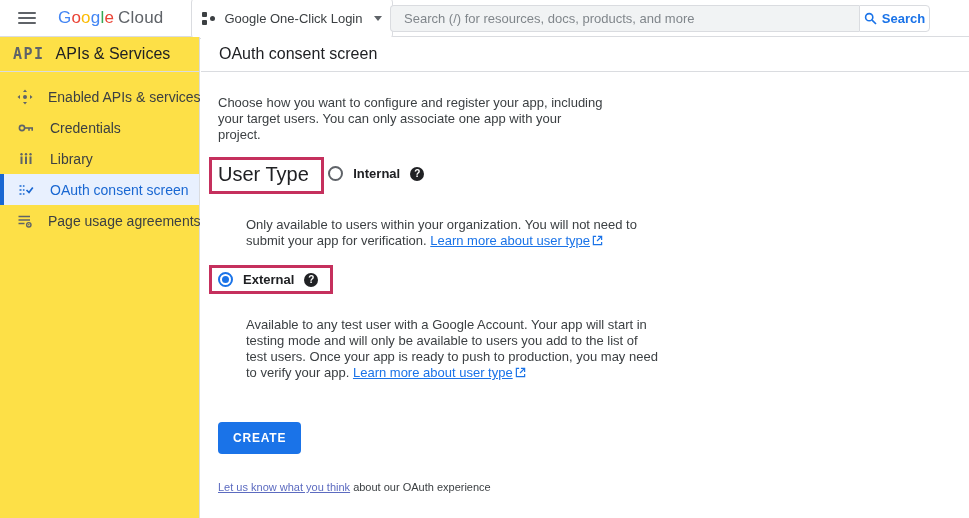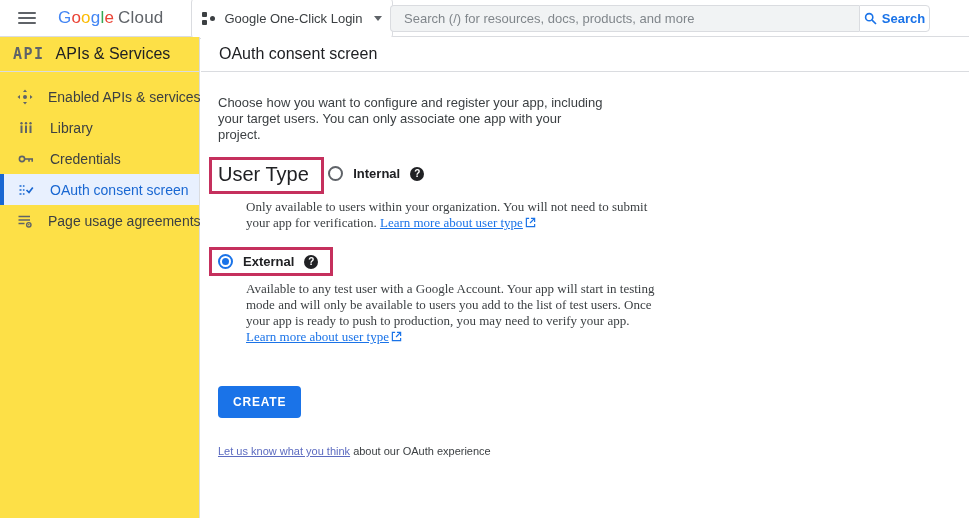--- a/index.html
+++ b/index.html
@@ -74,21 +74,21 @@
   .option-row { display:flex; align-items:center; gap:10px; }
   .radio { width:15px; height:15px; border:2px solid #5f6368; border-radius:50%;
     position:relative; flex:none; cursor:pointer; background:#fff; }
   .radio.checked { border-color:#1a73e8; }
   .radio.checked::after { content:''; position:absolute; left:2px; top:2px; right:2px; bottom:2px;
     background:#1a73e8; border-radius:50%; }
   .option-label { font-size:13px; font-weight:bold; color:#202124; cursor:pointer; }
   .help-icon { width:14px; height:14px; background:#202124; color:#fff; border-radius:50%;
     font-size:10px; font-weight:bold; display:flex; align-items:center; justify-content:center;
     cursor:pointer; flex:none; }
-  .option-desc { margin:5px 0 9px 28px; width:412px; font-size:13px; line-height:16px; color:#3c4043;font-family:Liberation Serif, serif; }
+  .option-desc { margin:23px 0 9px 28px; width:412px; font-size:13px; line-height:16px; color:#3c4043; }
   .link { color:#1a73e8; text-decoration:underline; cursor:pointer; }
   .ext-icon { display:inline-block; vertical-align:-1px; margin-left:2px; }
   .mt-int { margin-top:6px; }
 
   .create-btn { margin-top:31px; display:inline-block; background:#1a73e8; color:#fff;
     font-size:12px; font-weight:bold; letter-spacing:.8px; padding:9px 15px; border:none;
     border-radius:4px; cursor:pointer; font-family:"Liberation Sans", sans-serif; }
   .feedback { margin-top:27px; font-size:11px; color:#3c4043; }
   .feedback-link { color:#5c6bc0; text-decoration:underline; cursor:pointer; }
 </style>
@@ -139,43 +139,43 @@
           <path d="M0.5 8 L3 6 V10 Z" stroke="none"></path>
           <path d="M15.5 8 L13 10 V6 Z" stroke="none"></path>
         </svg>
       </span>
       <span class="mi-label">Enabled APIs &amp; services</span>
     </div>
 
     <div class="menu-item">
       <span class="mi-icon">
         <svg width="16" height="16" viewBox="0 0 16 16">
+          <circle cx="4" cy="8" r="2.6" fill="none" stroke-width="1.6"></circle>
+          <line x1="6.8" y1="8" x2="15" y2="8" stroke-width="1.6" fill="none"></line>
+          <line x1="11" y1="8" x2="11" y2="10.8" stroke-width="1.6" fill="none"></line>
+          <line x1="14.2" y1="8" x2="14.2" y2="10.8" stroke-width="1.6" fill="none"></line>
+        </svg>
+      </span>
+      <span class="mi-label">Credentials</span>
+    </div>
+
+    <div class="menu-item">
+      <span class="mi-icon">
+        <svg width="16" height="16" viewBox="0 0 16 16">
           <circle cx="3.5" cy="3.2" r="1.2" stroke="none"></circle>
             <circle cx="8" cy="3.2" r="1.2" stroke="none"></circle>
             <circle cx="12.5" cy="3.2" r="1.2" stroke="none"></circle>
           <rect x="2.5" y="5.5" width="2" height="7.5" stroke="none"></rect>
           <rect x="7" y="5.5" width="2" height="7.5" stroke="none"></rect>
           <rect x="11.5" y="5.5" width="2" height="7.5" stroke="none"></rect>
         </svg>
       </span>
       <span class="mi-label">Library</span>
     </div>
 
-    <div class="menu-item">
-      <span class="mi-icon">
-        <svg width="16" height="16" viewBox="0 0 16 16">
-          <circle cx="4" cy="8" r="2.6" fill="none" stroke-width="1.6"></circle>
-          <line x1="6.8" y1="8" x2="15" y2="8" stroke-width="1.6" fill="none"></line>
-          <line x1="11" y1="8" x2="11" y2="10.8" stroke-width="1.6" fill="none"></line>
-          <line x1="14.2" y1="8" x2="14.2" y2="10.8" stroke-width="1.6" fill="none"></line>
-        </svg>
-      </span>
-      <span class="mi-label">Credentials</span>
-    </div>
-
     <div class="menu-item selected">
       <span class="mi-icon">
         <svg width="16" height="16" viewBox="0 0 16 16">
           <line x1="1.5" y1="4" x2="6.5" y2="4" stroke-width="1.6" stroke-dasharray="2 1.4" fill="none"></line>
           <line x1="1.5" y1="8" x2="6.5" y2="8" stroke-width="1.6" stroke-dasharray="2 1.4" fill="none"></line>
           <line x1="1.5" y1="12" x2="6.5" y2="12" stroke-width="1.6" stroke-dasharray="2 1.4" fill="none"></line>
           <path d="M8.5 8 L11 10.5 L14.8 5.5" fill="none" stroke-width="1.7"></path>
         </svg>
       </span>
       <span class="mi-label">OAuth consent screen</span>

